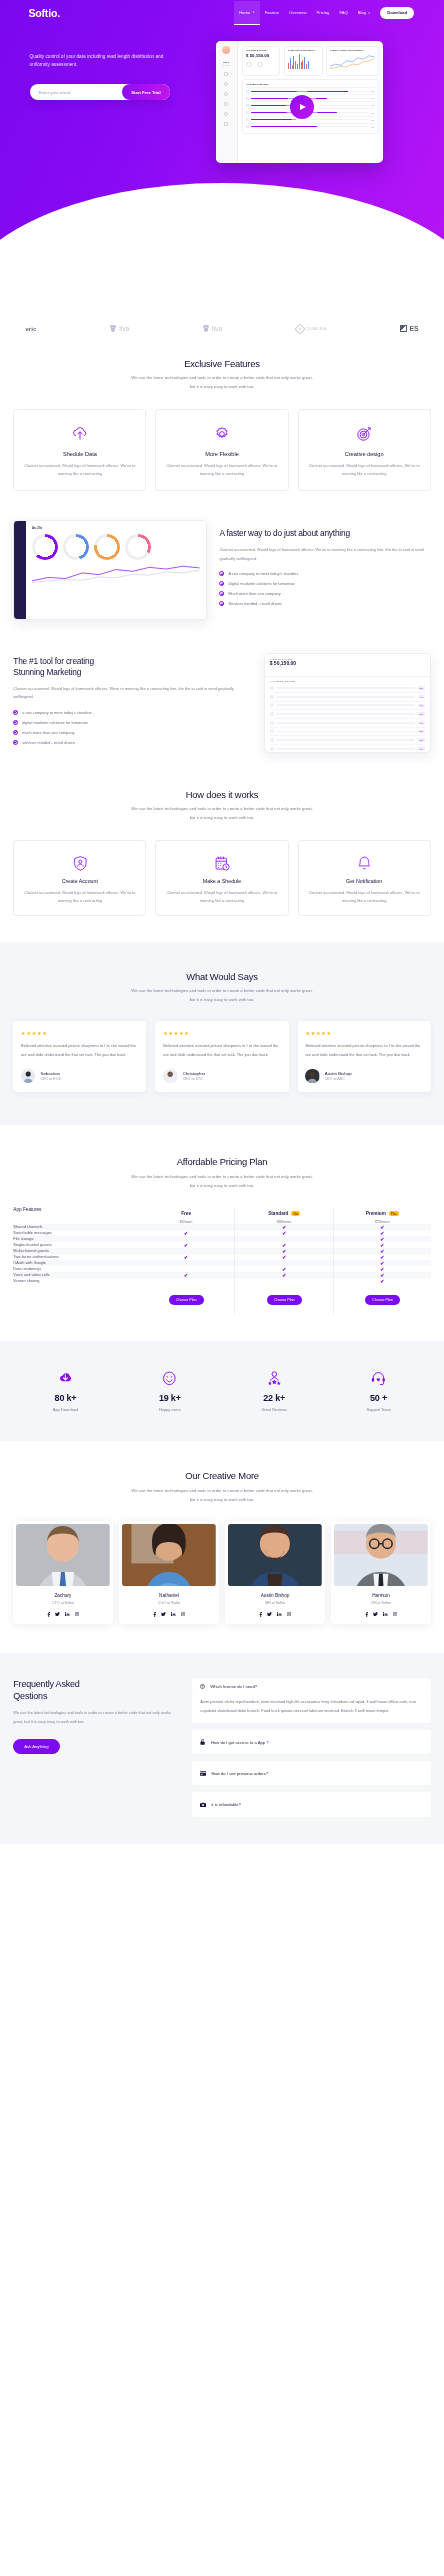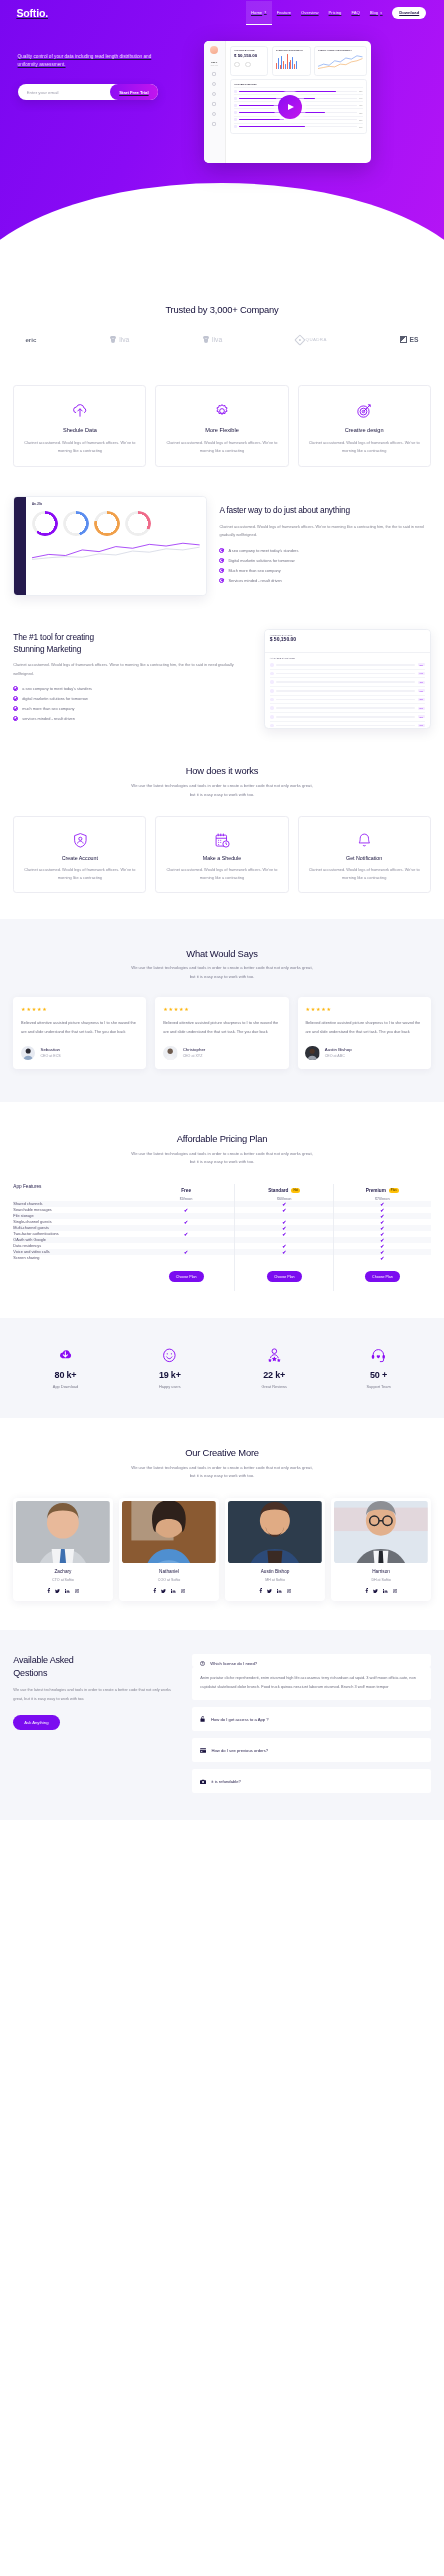--- a/index.html
+++ b/index.html
@@ -23,21 +23,21 @@
   .hero-curve {
     position: absolute;
     left: -10%;
     top: 183px;
     width: 120%;
     height: 211px;
     background: #ffffff;
     border-radius: 50% 50% 0 0 / 60% 60% 0 0;
     z-index: 1;
   }
-  .hero-inner { position: relative; z-index: 3; padding: 0 12px; text-decoration: underline; }
+  .hero-inner { position: relative; z-index: 3; padding: 0 24px; }
 
   .navbar {
     display: flex;
     align-items: center;
     justify-content: space-between;
     height: 25.5px;
     padding: 0 5.6px 0 4.4px;
   }
   .brand {
     font-size: 10.6px;
@@ -458,23 +458,20 @@
               </div>
             </div>
           </div>
           <button class="play-btn"></button>
         </div>
       </div>
     </div>
   </section>
 
   <section class="sec trusted">
-    <div class="sec-head">
-      <h2 class="sec-title">Trusted by 3,000+ Company</h2>
-    </div>
     <div class="logos">
       <div class="logo dark">
         <span style="font-size:6.1px;font-weight:bold;color:#4a4f63">eric</span>
       </div>
       <div class="logo">
         <span class="lg-leaf">
             <span></span>
           </span>
         <span style="font-size:6.7px">liva</span>
       </div>
@@ -491,20 +488,24 @@
         <span style="font-size:4.4px;letter-spacing:0.4px">QUADRA</span>
       </div>
       <div class="logo dark">
         <span class="lg-tri"></span>
         <span style="font-size:6.7px;font-weight:bold">ES</span>
       </div>
     </div>
   </section>
 
   <section class="sec" style="padding-top:25.5px">
+    <div class="sec-head">
+      <h2 class="sec-title">Exclusive Features</h2>
+      <p class="sec-sub">We use the latest technologies and tools in order to create a better code that not only works great, but it is easy easy to work with too.</p>
+    </div>
     <div class="cards3">
       <div class="fcard">
         <div class="ic">
           <svg width="18" height="18" viewBox="0 0 32 32" fill="none" stroke="#8b0cf4" stroke-width="1.6">
             <path d="M9 19a5 5 0 0 1 .6-9.96A7 7 0 0 1 23 10.5a4.5 4.5 0 0 1 .4 8.5"></path>
             <path d="M16 26V12"></path>
               <path d="M11.5 16.5L16 12l4.5 4.5"></path>
           </svg>
         </div>
         <h3>Shedule Data</h3>
@@ -1094,21 +1095,21 @@
             </span>
         </div>
       </div>
 
     </div>
   </section>
 
   <section class="faq-wrap">
     <div class="faq-left">
       <h2>
-        <span>Available Asked</span><br>
+        <span>Frequently Asked</span><br>
         <span>Qestions</span>
       </h2>
       <p>We use the latest technologies and tools in order to create a better code that not only works great, but it is easy easy to work with too.</p>
       <button class="btn-ask">Ask Anything</button>
     </div>
     <div class="faq-right">
       <div style="font-size:4.2px;color:#2c2550;background:#fff;border-radius:2.2px;padding:6.1px 7.8px 0;display:flex;gap:5px;align-items:center">
         <span>
           <svg width="5" height="5" viewBox="0 0 12 12" fill="none" stroke="#1b1440" stroke-width="1.3">
               <circle cx="6" cy="6" r="5"></circle>

